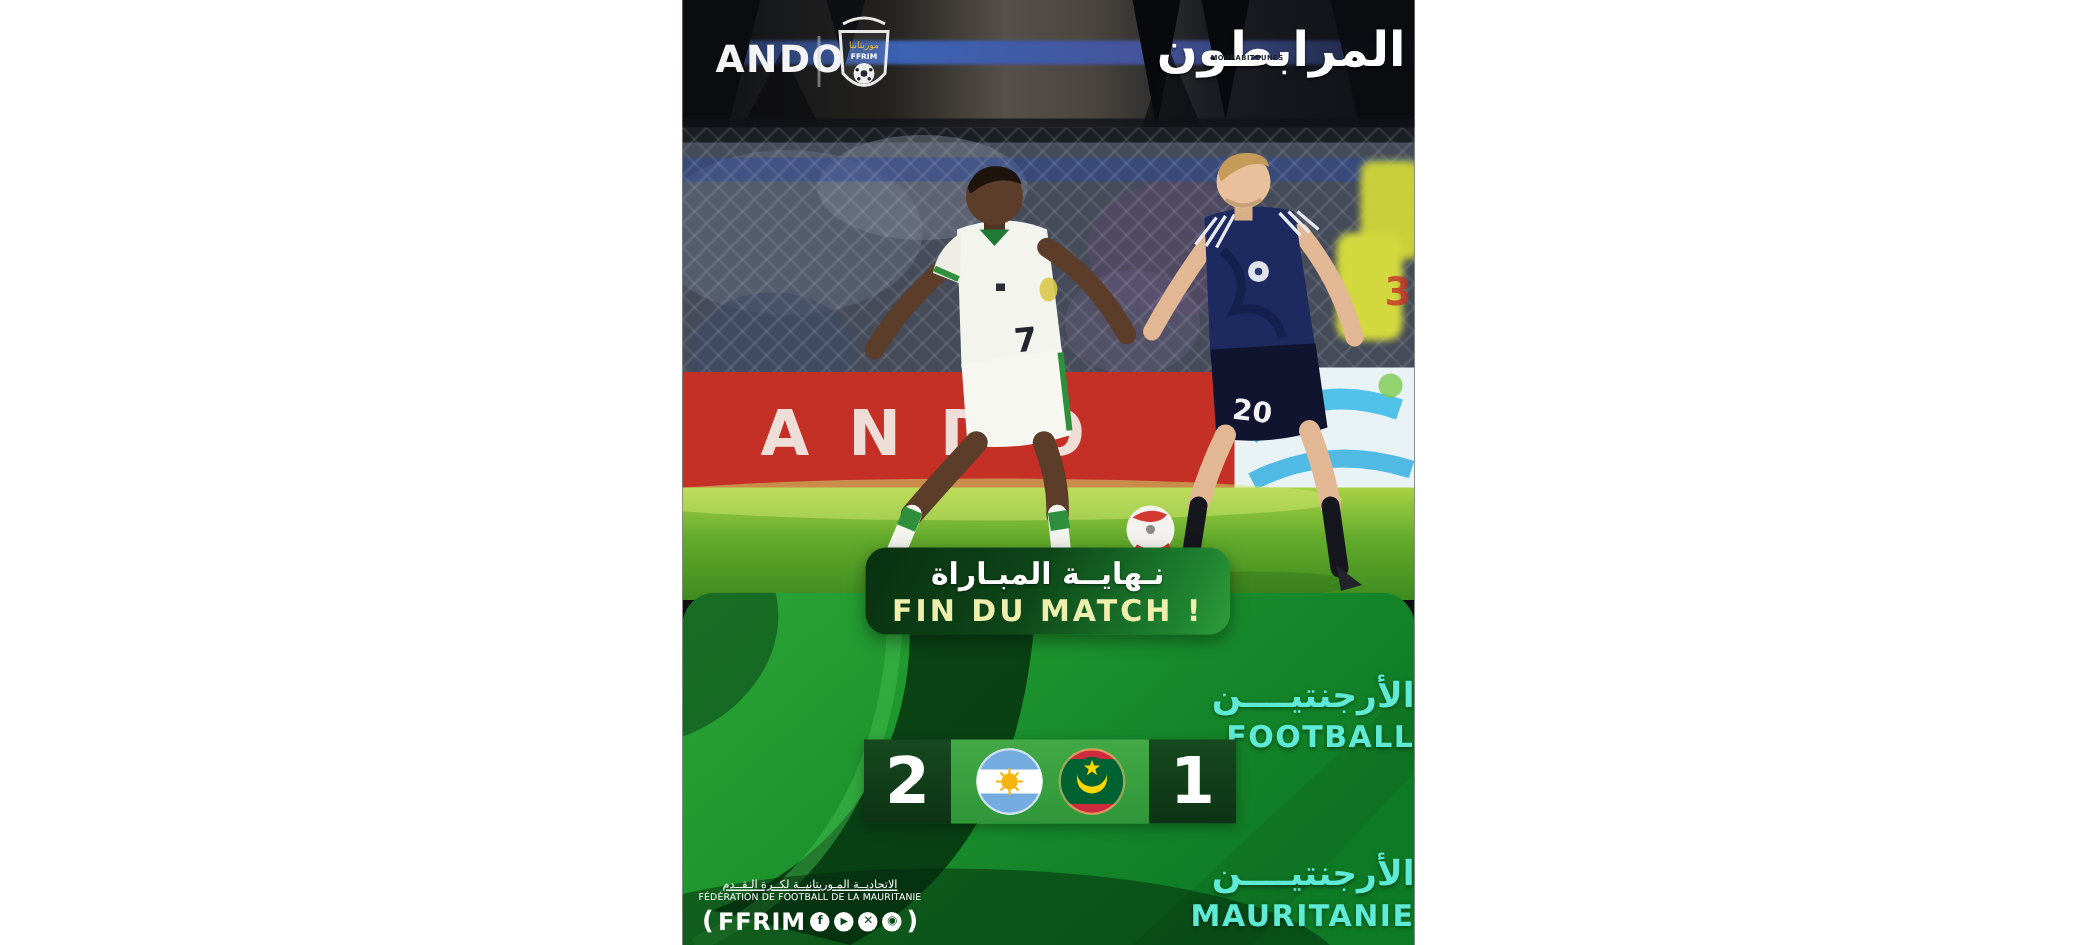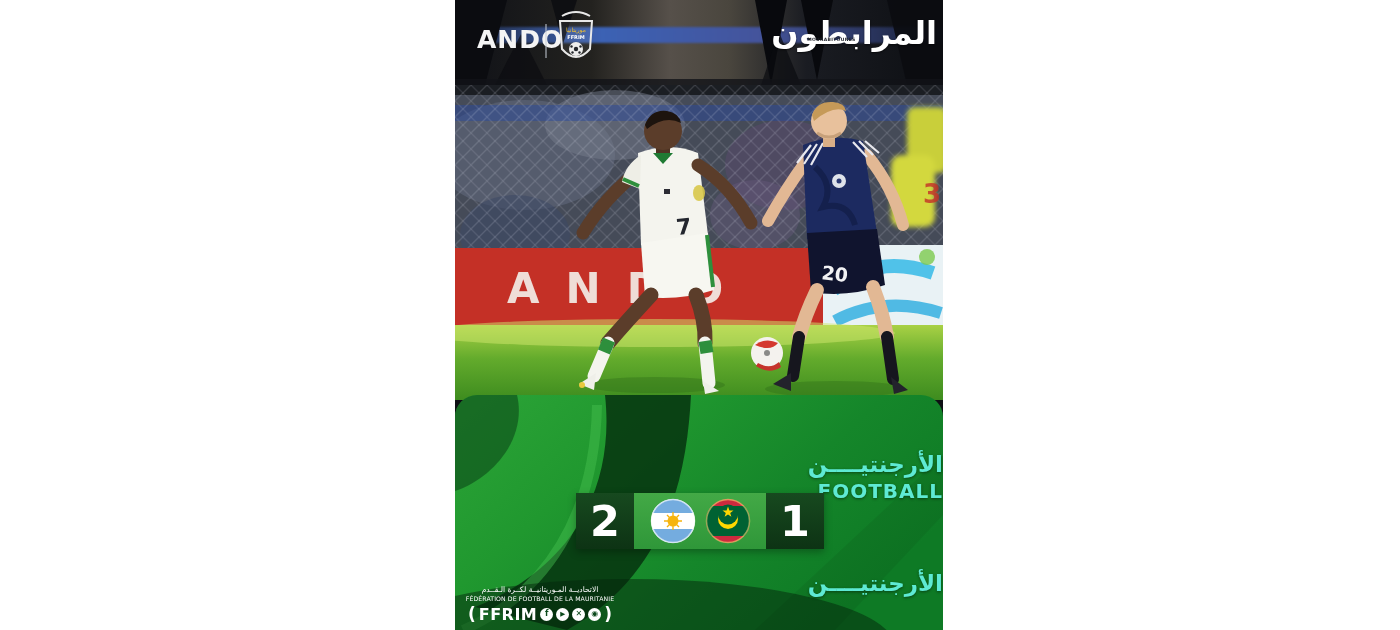--- a/index.html
+++ b/index.html
@@ -43,21 +43,21 @@
   .scorebar{position:absolute;top:98px;left:121px;width:248px;height:56px;display:flex;
     box-shadow:0 3px 8px rgba(0,0,0,.3);}
   .score-box{width:58px;height:56px;display:flex;align-items:center;justify-content:center;
     background:linear-gradient(180deg,#17491f,#0d3314);color:#fff;font-size:43px;font-weight:800;}
   .flag-box{width:132px;height:56px;display:flex;align-items:center;justify-content:center;gap:9px;
     background:linear-gradient(180deg,#43a946,#2f9739);}
   .flag{width:46px;height:46px;display:block;}
 
   
   .footer{position:absolute;left:8px;bottom:6px;width:154px;text-align:center;color:#fff;z-index:7;}
-  .fed-ar{font-size:7.5px;line-height:1.2;}
+  .fed-ar{font-size:7.5px;line-height:1.2;text-decoration:underline;}
   .fed-fr{font-size:6.2px;letter-spacing:.1px;margin-top:1px;white-space:nowrap;}
   .handle-row{display:flex;align-items:center;justify-content:center;gap:3px;margin-top:2px;}
   .paren{font-size:17px;font-weight:800;}
   .handle{font-size:16px;font-weight:800;letter-spacing:.5px;}
   .sicon{width:13px;height:13px;border-radius:50%;background:#ffffff;color:#0c4a1c;
     display:flex;align-items:center;justify-content:center;font-size:8px;font-weight:bold;line-height:1;}
 </style>
 </head>
 <body>
 
@@ -194,20 +194,24 @@
         <path d="M362,205 Q350,230 344,252" stroke="#e2b894" stroke-width="14" fill="none" stroke-linecap="round"></path>
         <path d="M344,252 L338,291" stroke="#16161e" stroke-width="12" stroke-linecap="round"></path>
         <path d="M336,288 L318,299 L336,306 Z" fill="#23232c"></path>
         <path d="M418,202 Q428,228 432,252" stroke="#e2b894" stroke-width="14" fill="none" stroke-linecap="round"></path>
         <path d="M432,252 L438,294" stroke="#16161e" stroke-width="12" stroke-linecap="round"></path>
         <path d="M436,292 L453,305 L439,309 Z" fill="#23232c"></path>
       </g>
     </g>
   </svg>
 
+  <div class="banner">
+    <div class="banner-ar">نـهايــة المبـاراة</div>
+    <div class="banner-fr">FIN DU MATCH !</div>
+  </div>
 
   <div class="panel">
     <svg class="panel-bg" width="488" height="235" viewBox="0 0 488 235" preserveAspectRatio="none">
       <defs>
         <linearGradient id="panelGrad" x1="0" y1="0" x2="1" y2=".55">
           <stop offset="0" stop-color="#2ca437"></stop>
             <stop offset=".35" stop-color="#20982f"></stop>
           <stop offset=".68" stop-color="#15862a"></stop>
             <stop offset="1" stop-color="#0e7a25"></stop>
         </linearGradient>
@@ -259,20 +263,21 @@
             <path d="M23,8.5 L24.4,12.4 L28.5,12.4 L25.2,14.9 L26.4,18.8 L23,16.4 L19.6,18.8 L20.8,14.9 L17.5,12.4 L21.6,12.4 Z" fill="#FFD700"></path>
           </g>
           <circle cx="23" cy="23" r="21.5" fill="none" stroke="rgba(255,230,120,.55)" stroke-width="1.5"></circle>
         </svg>
       </div>
       <div class="score-box">1</div>
     </div>
 
     <div class="team team-away">
       <div class="team-ar">الأرجنتيــــن</div>
+      <div class="team-fr">MAURITANIE</div>
     </div>
   </div>
 
   <div class="footer">
     <div class="fed-ar">الاتحاديــة المـوريتانيــة لكــرة الـقــدم</div>
     <div class="fed-fr">FÉDÉRATION DE FOOTBALL DE LA MAURITANIE</div>
     <div class="handle-row">
       <span class="paren">(</span>
       <span class="handle">FFRIM</span>
       <span class="sicon">

